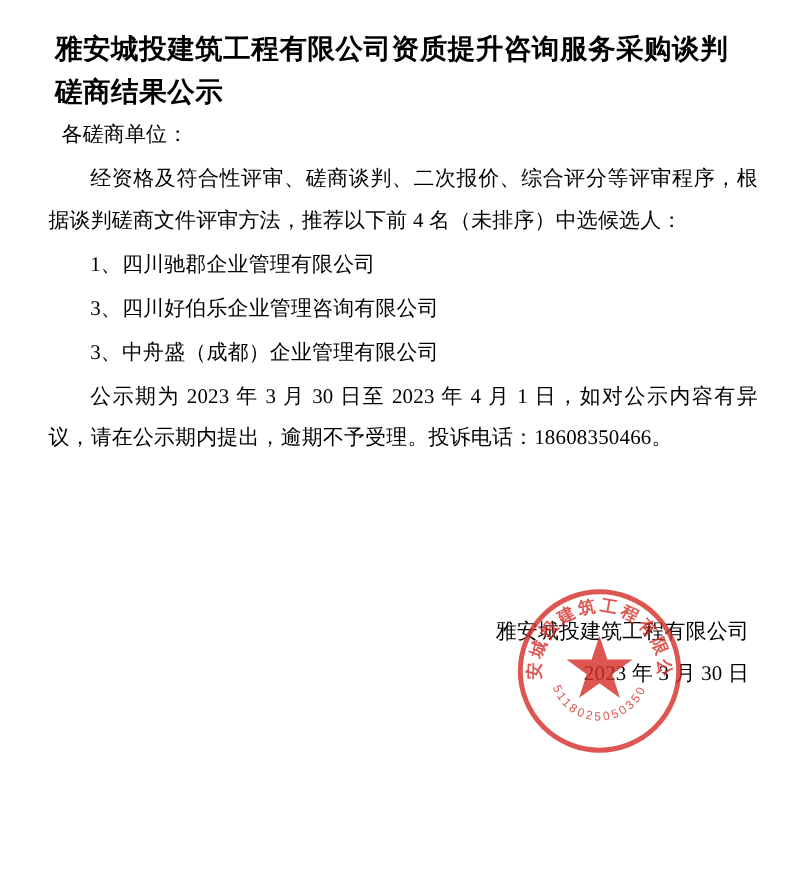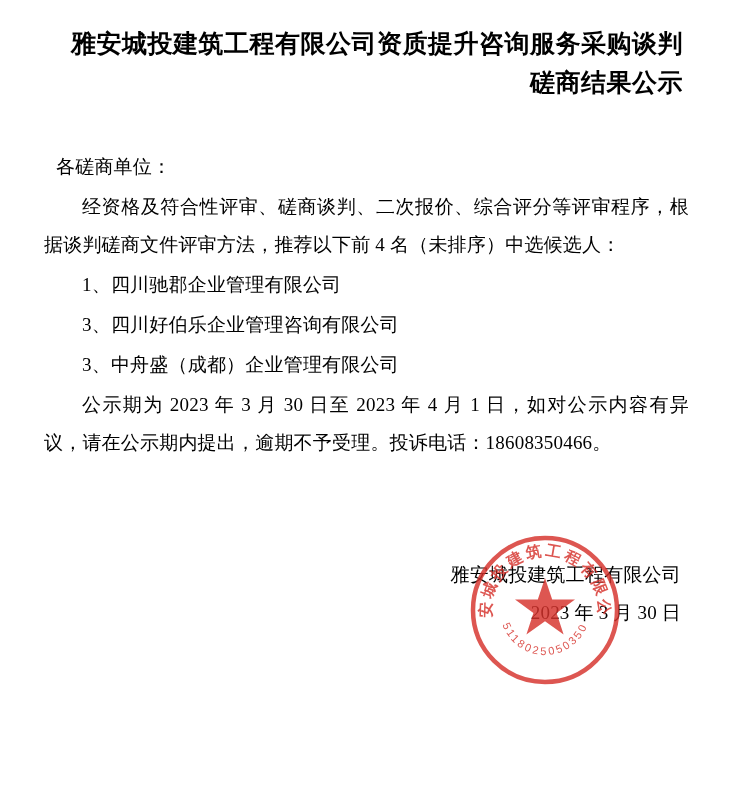--- a/index.html
+++ b/index.html
@@ -15,31 +15,30 @@
     color: #000000;
     overflow: hidden;
   }
   .page {
     position: absolute;
     inset: 0;
     padding: 22px 44px 0 44px;
     box-sizing: border-box;
   }
   .doc-title {
-    font-family: Liberation Mono, monospace;
+    font-family: Liberation Serif, serif;
     font-weight: bold;
     font-size: 25px;
     line-height: 39px;
-    text-align: right;
+    text-align: left;
     letter-spacing: 0.5px;
     margin: 0 6px;
     padding-top: 4px;
   }
   .body-block {
-    margin-top: 44px;
   }
   p.para {
     font-size: 19px;
     line-height: 38px;
     margin: 0 0 2px 0;
     text-align: justify;
     text-justify: inter-ideograph;
     letter-spacing: 0.2px;
   }
   p.indent {

